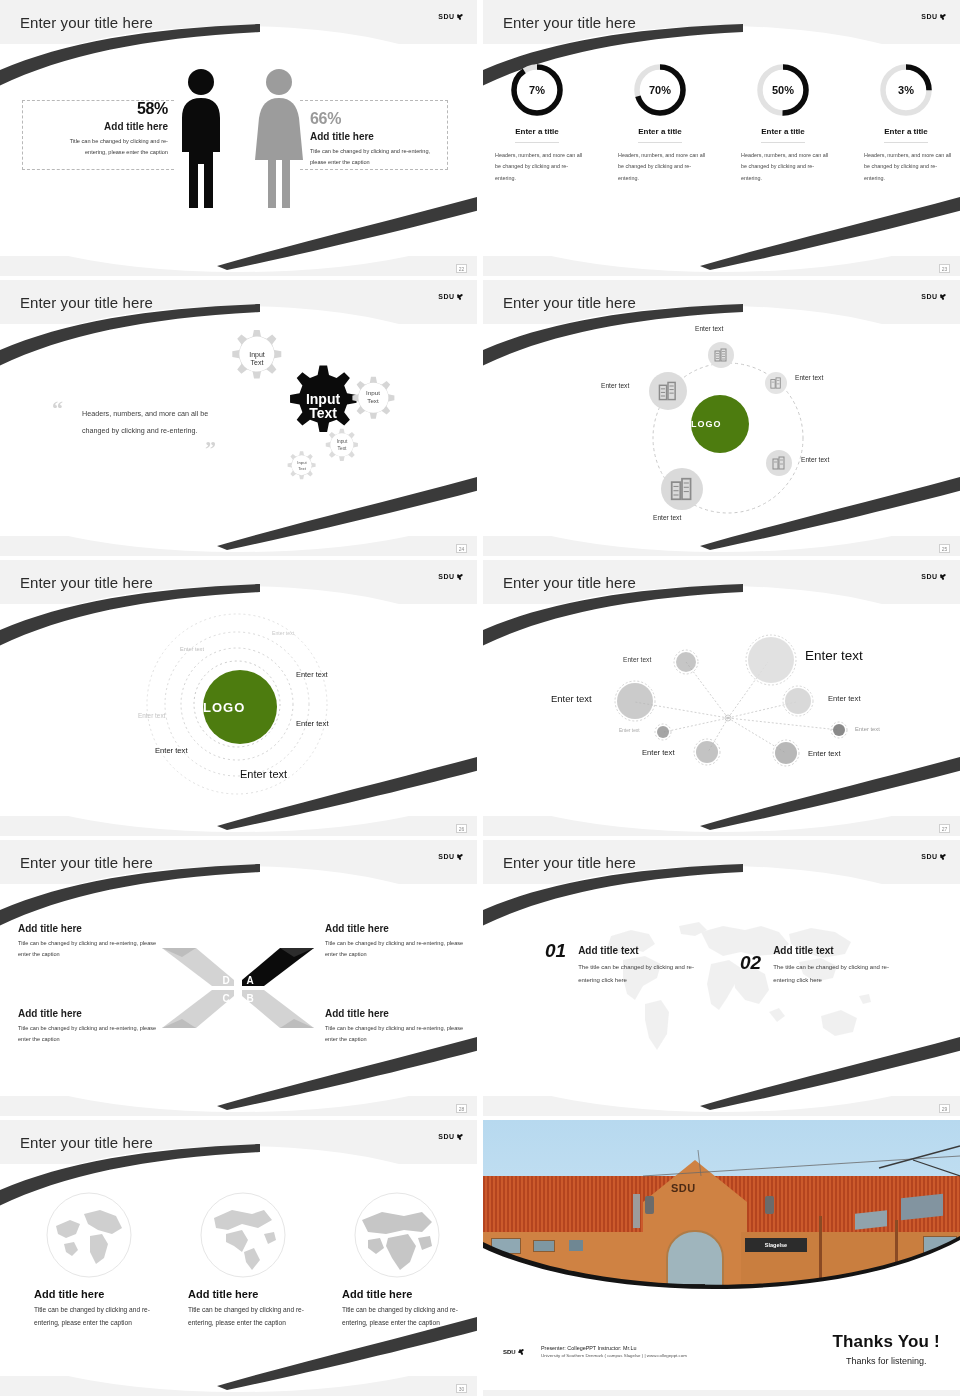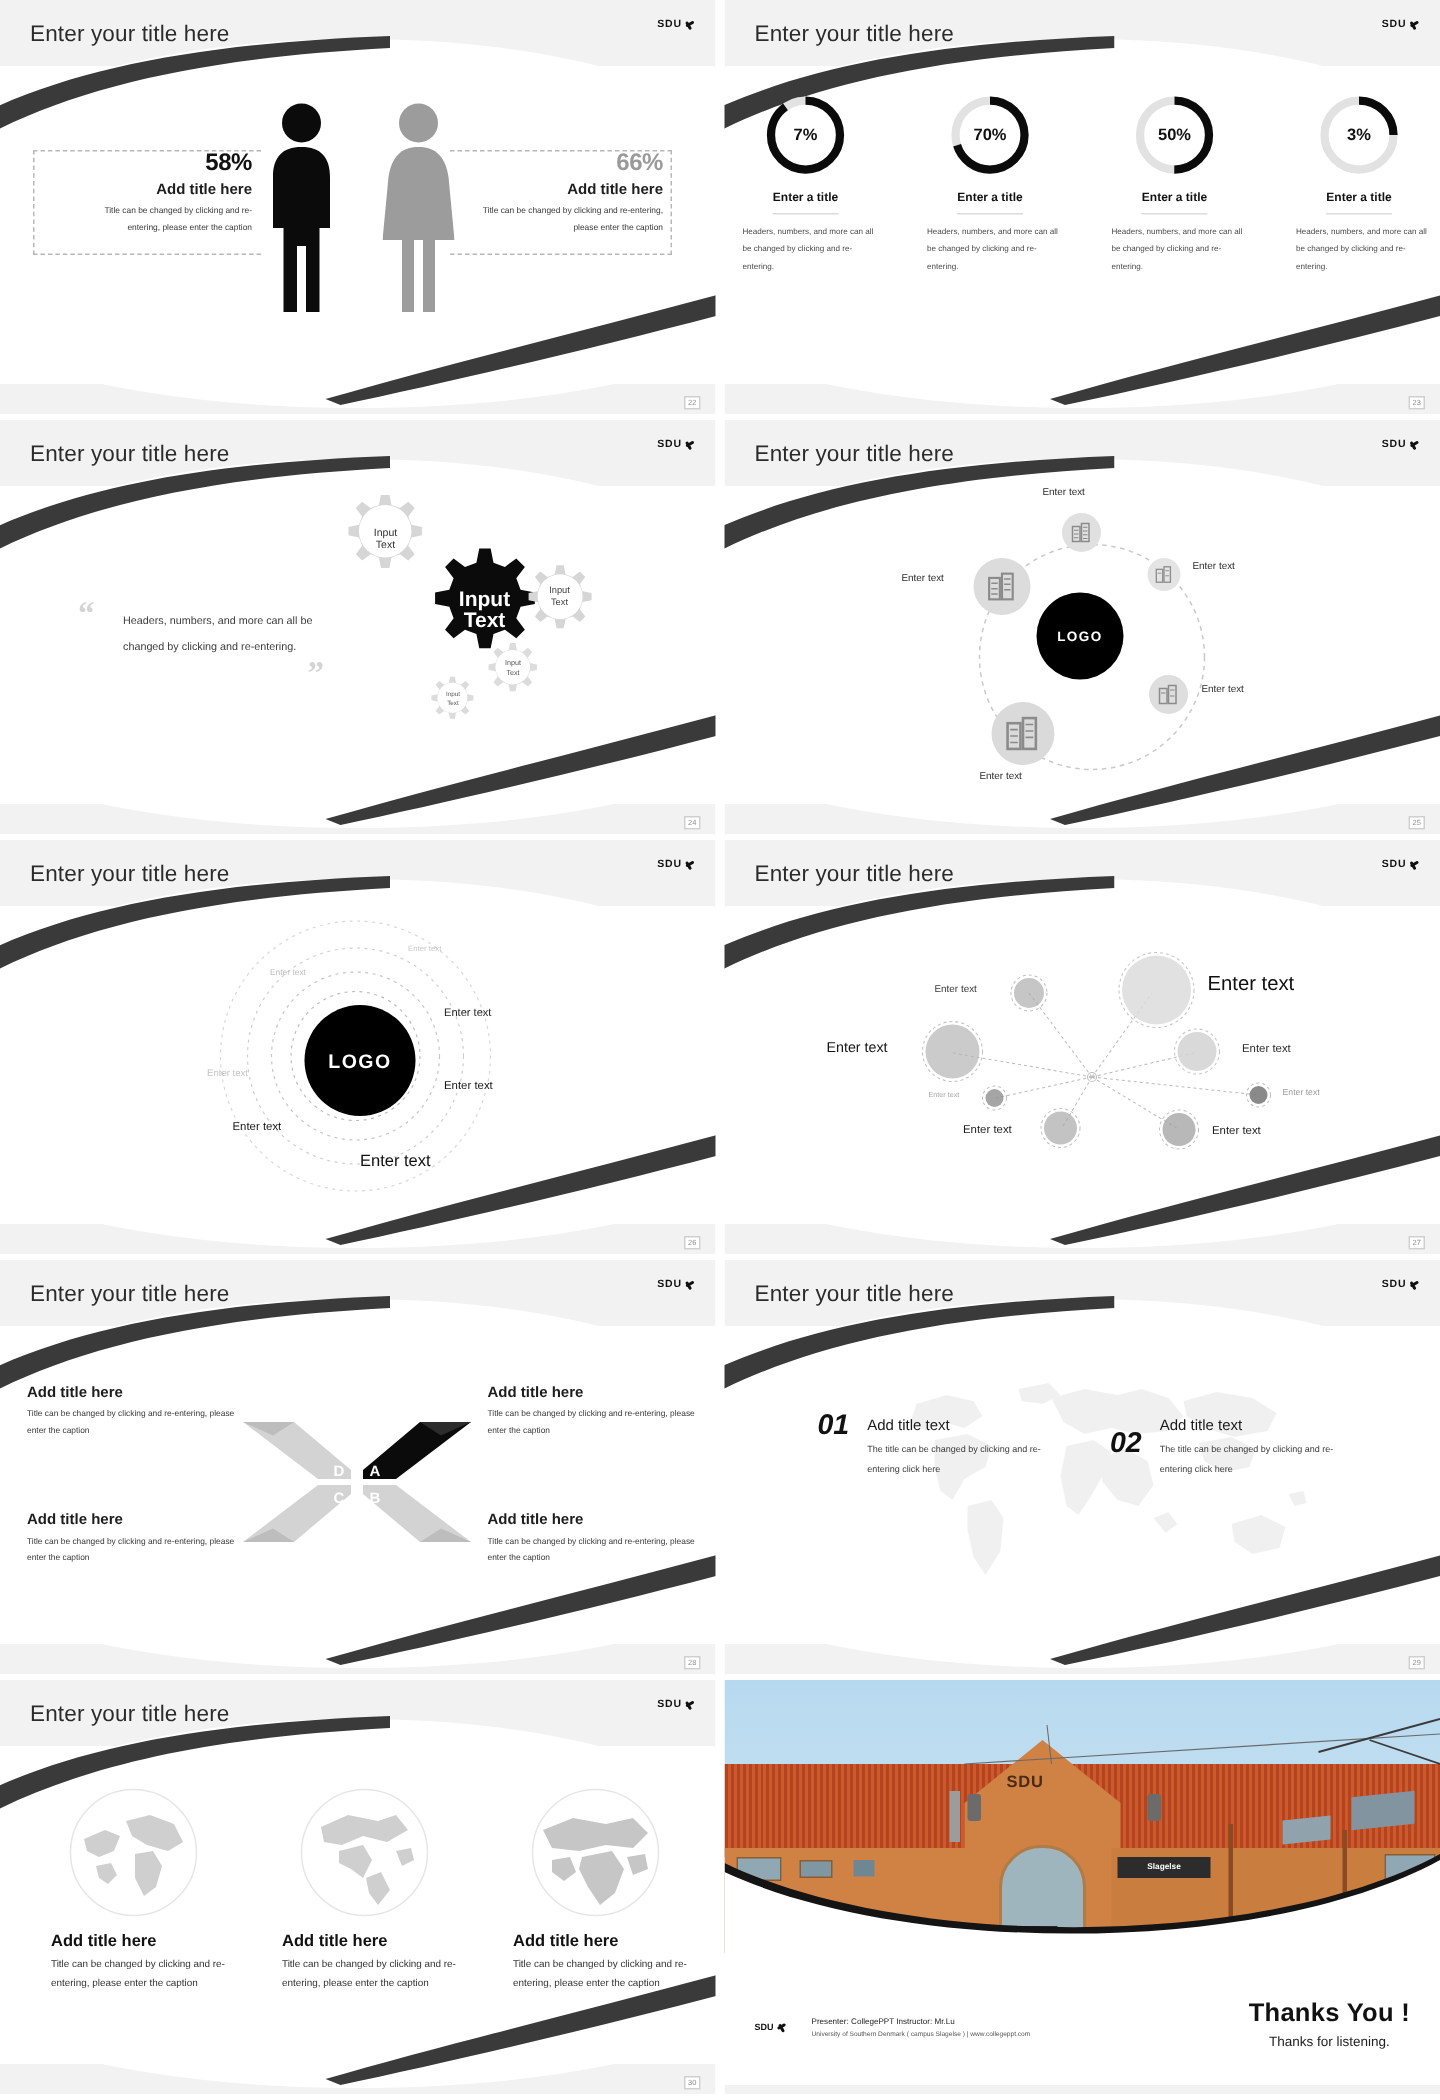--- a/index.html
+++ b/index.html
@@ -86,21 +86,21 @@
   .body { position: absolute; inset: 0; z-index: 5; }
 
   
   .pct-num { font-size: 16px; font-weight: bold; letter-spacing: -.3px; }
   .pct-black { color: #111; }
   .pct-grey  { color: #9a9a9a; }
   .add-title { font-size: 10px; font-weight: bold; color: #1d1d1d; margin-top: 3px; }
   .cap { font-size: 5.6px; color: #3a3a3a; line-height: 1.9; margin-top: 4px; }
   .dash-box { position: absolute; border: 1px dashed #b8b8b8; }
   .s1-left { position:absolute; left: 48px; top: 100px; width: 120px; text-align: right; }
-  .s1-right{ position:absolute; left: 310px; top: 100px; width: 132px; text-align: right; }
+  .s1-right{ position:absolute; left: 310px; top: 110px; width: 132px; text-align: left; }
 
   
   .donuts { position: absolute; left: 0; top: 62px; width: 100%;
             display: flex; justify-content: center; gap: 31px; }
   .donut-col { width: 92px; text-align: center; }
   .donut { width: 56px; height: 56px; margin: 0 auto; position: relative; }
   .donut svg { display: block; }
   .donut-val {
     position: absolute; inset: 0; display: flex; align-items: center; justify-content: center;
     font-size: 11px; font-weight: bold; color: #111;
@@ -109,29 +109,29 @@
                  padding-bottom: 6px; border-bottom: 1px solid #dcdcdc; display:inline-block; }
   .donut-cap { font-size: 5.4px; color: #4a4a4a; line-height: 2.1; margin-top: 7px; text-align: left;
                padding-left: 4px; }
 
   
   .quote-mark { color: #d4d4d4; font-size: 22px; font-weight: bold; font-family: "Liberation Serif", serif; line-height: 1; }
   .quote-text { font-size: 7.2px; color: #3c3c3c; line-height: 2.3; }
 
   
   .logo-circle {
-    border-radius: 50%; background: #000000; color: #fff;
-    display: flex; align-items: center; justify-content: center;
+    border-radius: 50%; background: #4d7c0f; color: #fff;
+    display: flex; align-items: center; 
     font-weight: bold; letter-spacing: 1px;
   }
   .node-lbl { position: absolute; font-size: 6.6px; color: #2d2d2d; white-space: nowrap; }
 
   
   .bignum { font-size: 19px; font-weight: bold; font-style: italic; color: #111; }
-  .s8-h { font-size: 10px; font-weight: normal; color: #1b1b1b; }
+  .s8-h { font-size: 10px; font-weight: bold; color: #1b1b1b; }
   .s8-c { font-size: 6px; color: #3c3c3c; line-height: 2.1; margin-top: 5px; }
 
   
   .globe-col { width: 130px; text-align: left; }
   .globe-h { font-size: 11px; font-weight: bold; color: #111; margin-top: 8px; }
   .globe-c { font-size: 6.6px; color: #333; line-height: 1.95; margin-top: 4px; }
 
   
   .photo-slide { background: #fff; }
   .thanks-big { font-size: 17px; font-weight: bold; color: #111; letter-spacing: .2px; }

